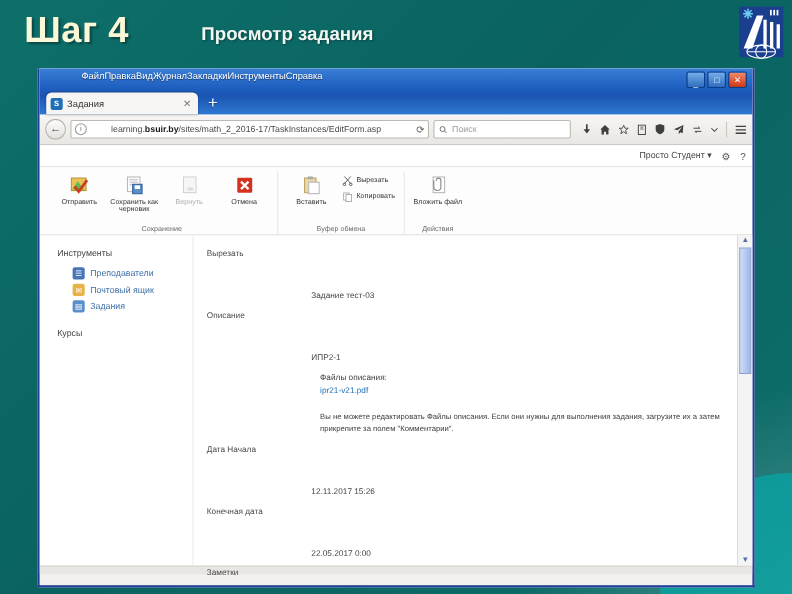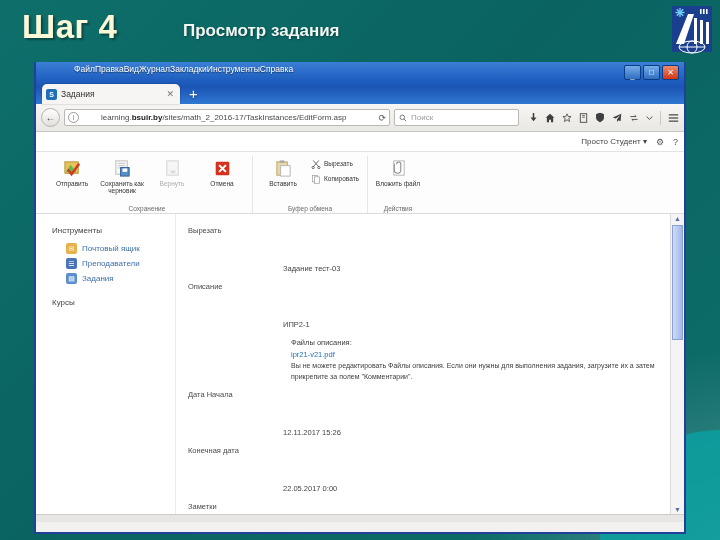--- a/index.html
+++ b/index.html
@@ -401,21 +401,21 @@
   }
   .fvalue {
     font-size: 7.5px;
     color: #444;
     flex: 1 1 auto;
     min-width: 0;
     margin-top: 38px;
   }
   .files-block { margin: 2px 0 8px 103px; }
   .files-title { font-size: 7.5px; color: #3d3d3d; margin-bottom: 3px; }
-  .files-link { font-size: 7.5px; color: #1d6fb8; margin-bottom: 2px; }
+  .files-link { font-size: 7.5px; color: #1d6fb8; margin-bottom: 16px; }
   .files-note { font-size: 7px; color: #3d3d3d; line-height: 1.5; max-width: 372px; }
   .cb {
     width: 7px; height: 7px;
     border: 1px solid #8a8a8a;
     display: inline-block;
     vertical-align: -1px;
     margin-right: 4px;
     background: #fff;
   }
   .notes-box {
@@ -709,26 +709,26 @@
     </div>
 
   </div>
 
   <div class="pagebody">
 
     <div class="sidebar">
       <div class="side-head">Инструменты</div>
 
       <div class="side-item">
+        <span class="side-ico" style="background:#4a74b8">☰</span>
+        <span>Преподаватели</span>
+      </div>
+      <div class="side-item">
         <span class="side-ico" style="background:#e8b24a">✉</span>
         <span>Почтовый ящик</span>
-      </div>
-      <div class="side-item">
-        <span class="side-ico" style="background:#4a74b8">☰</span>
-        <span>Преподаватели</span>
       </div>
       <div class="side-item">
         <span class="side-ico" style="background:#5b8fcb">▤</span>
         <span>Задания</span>
       </div>
 
       <div class="side-foot">Курсы</div>
     </div>
 
     <div class="formarea">

